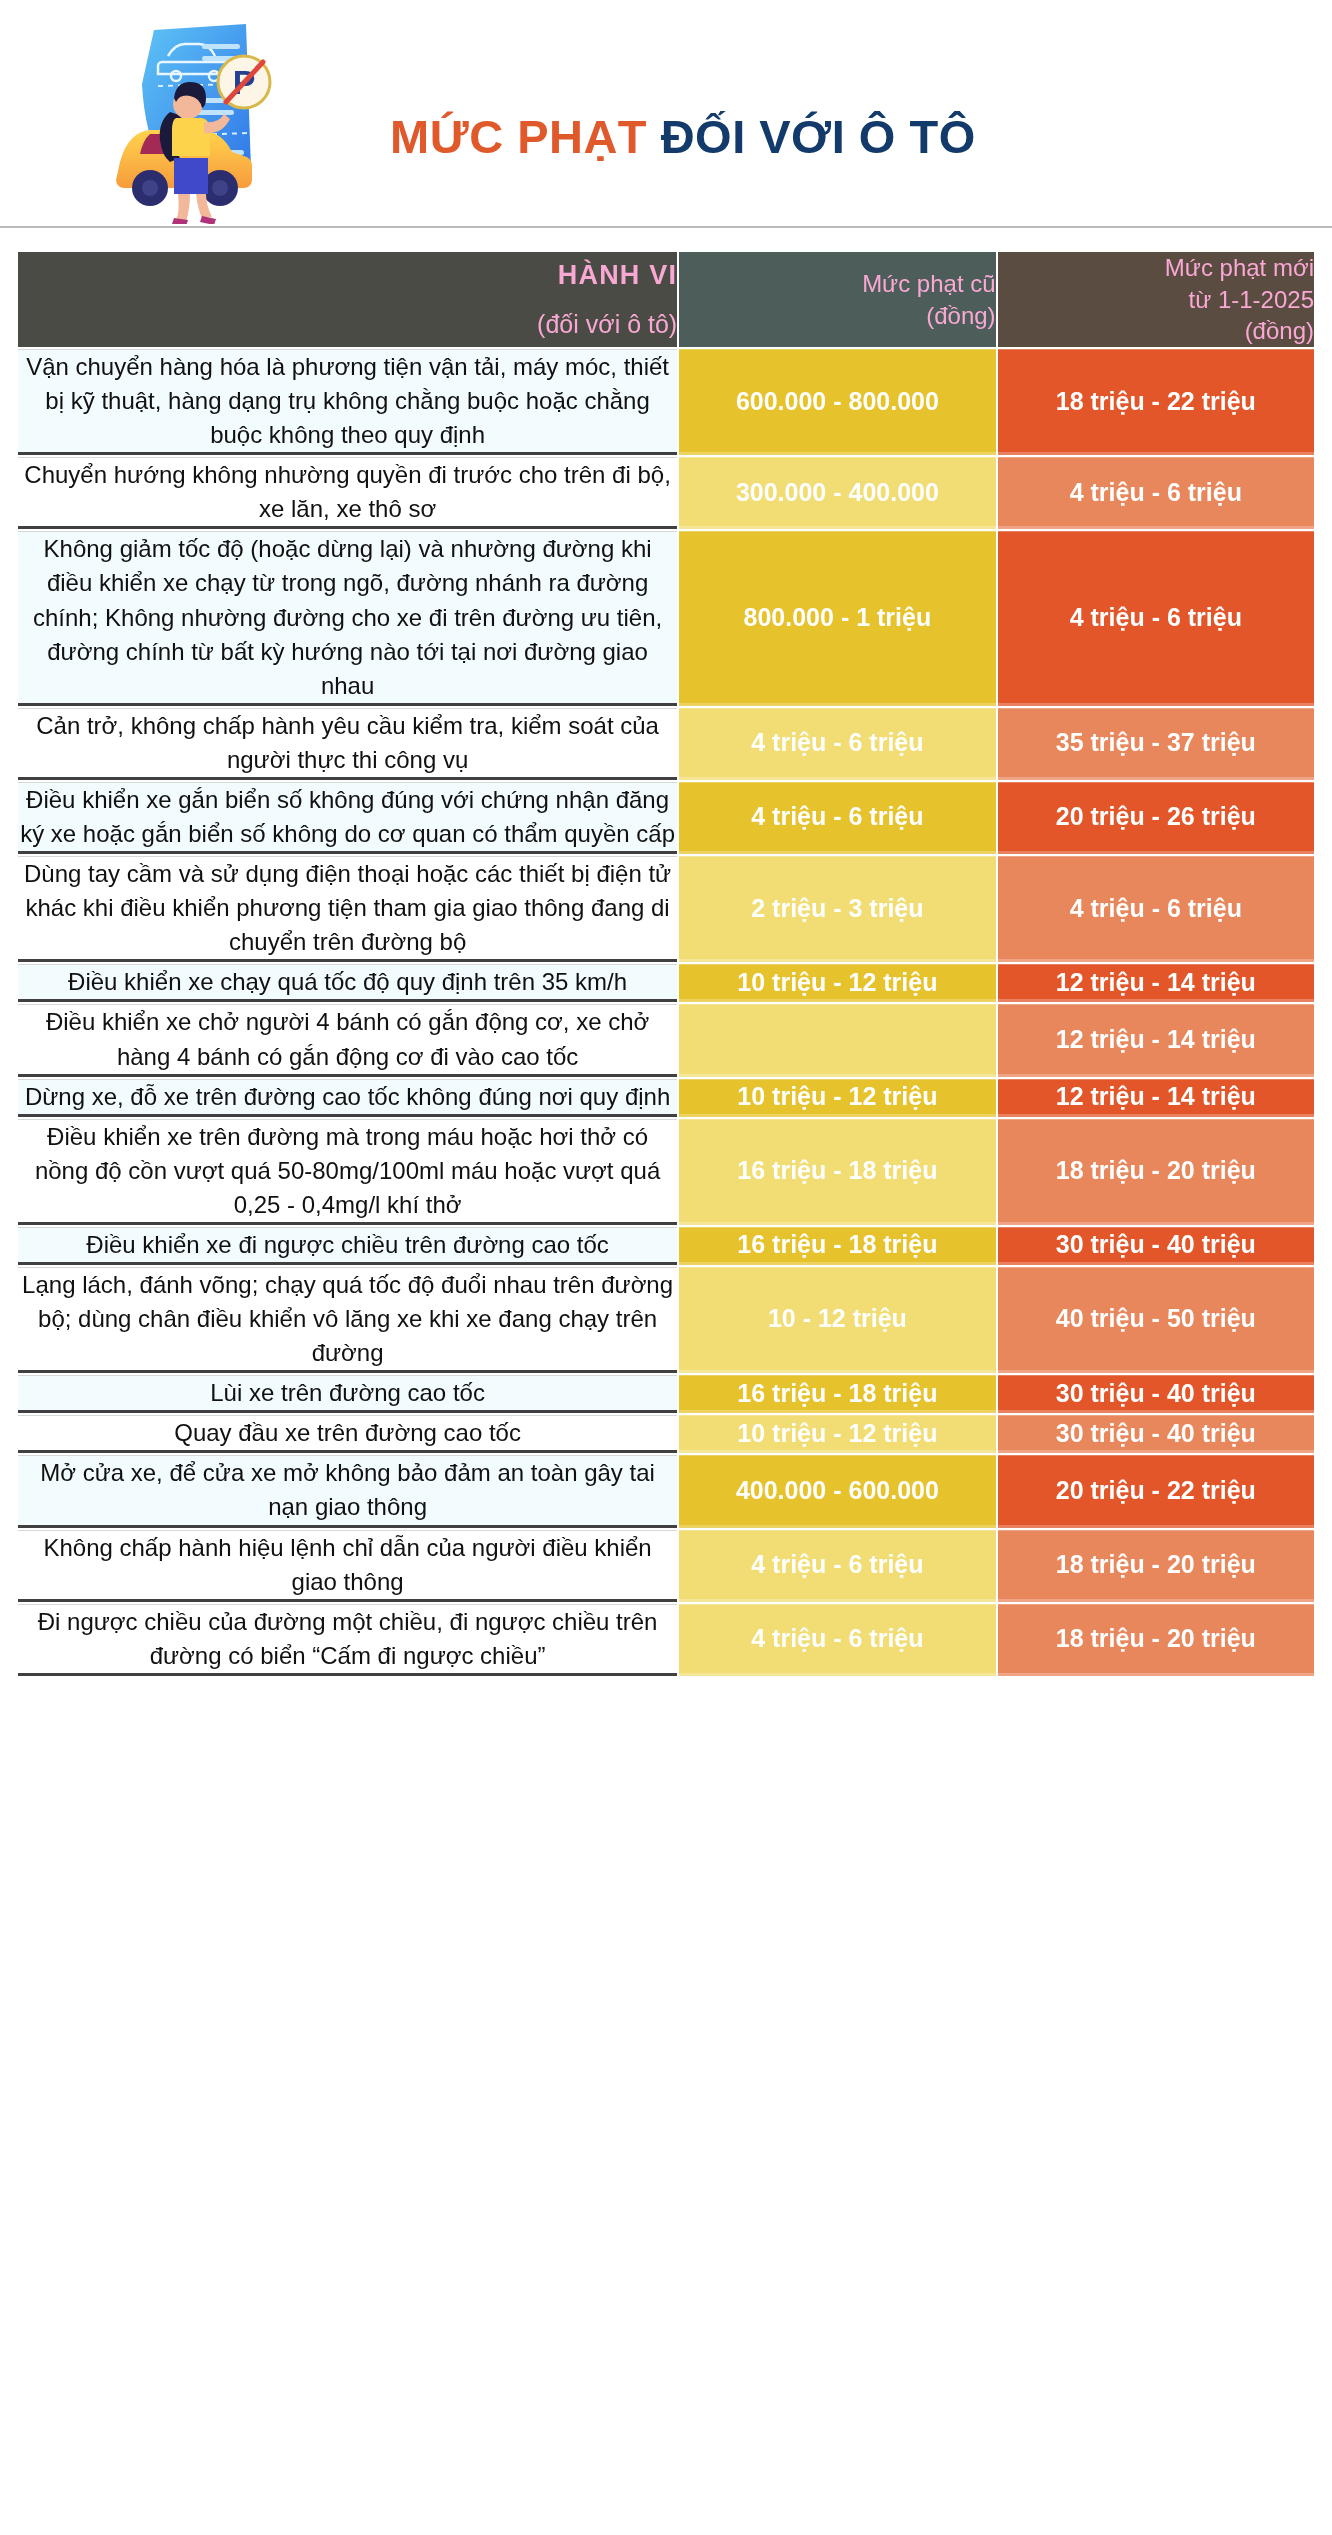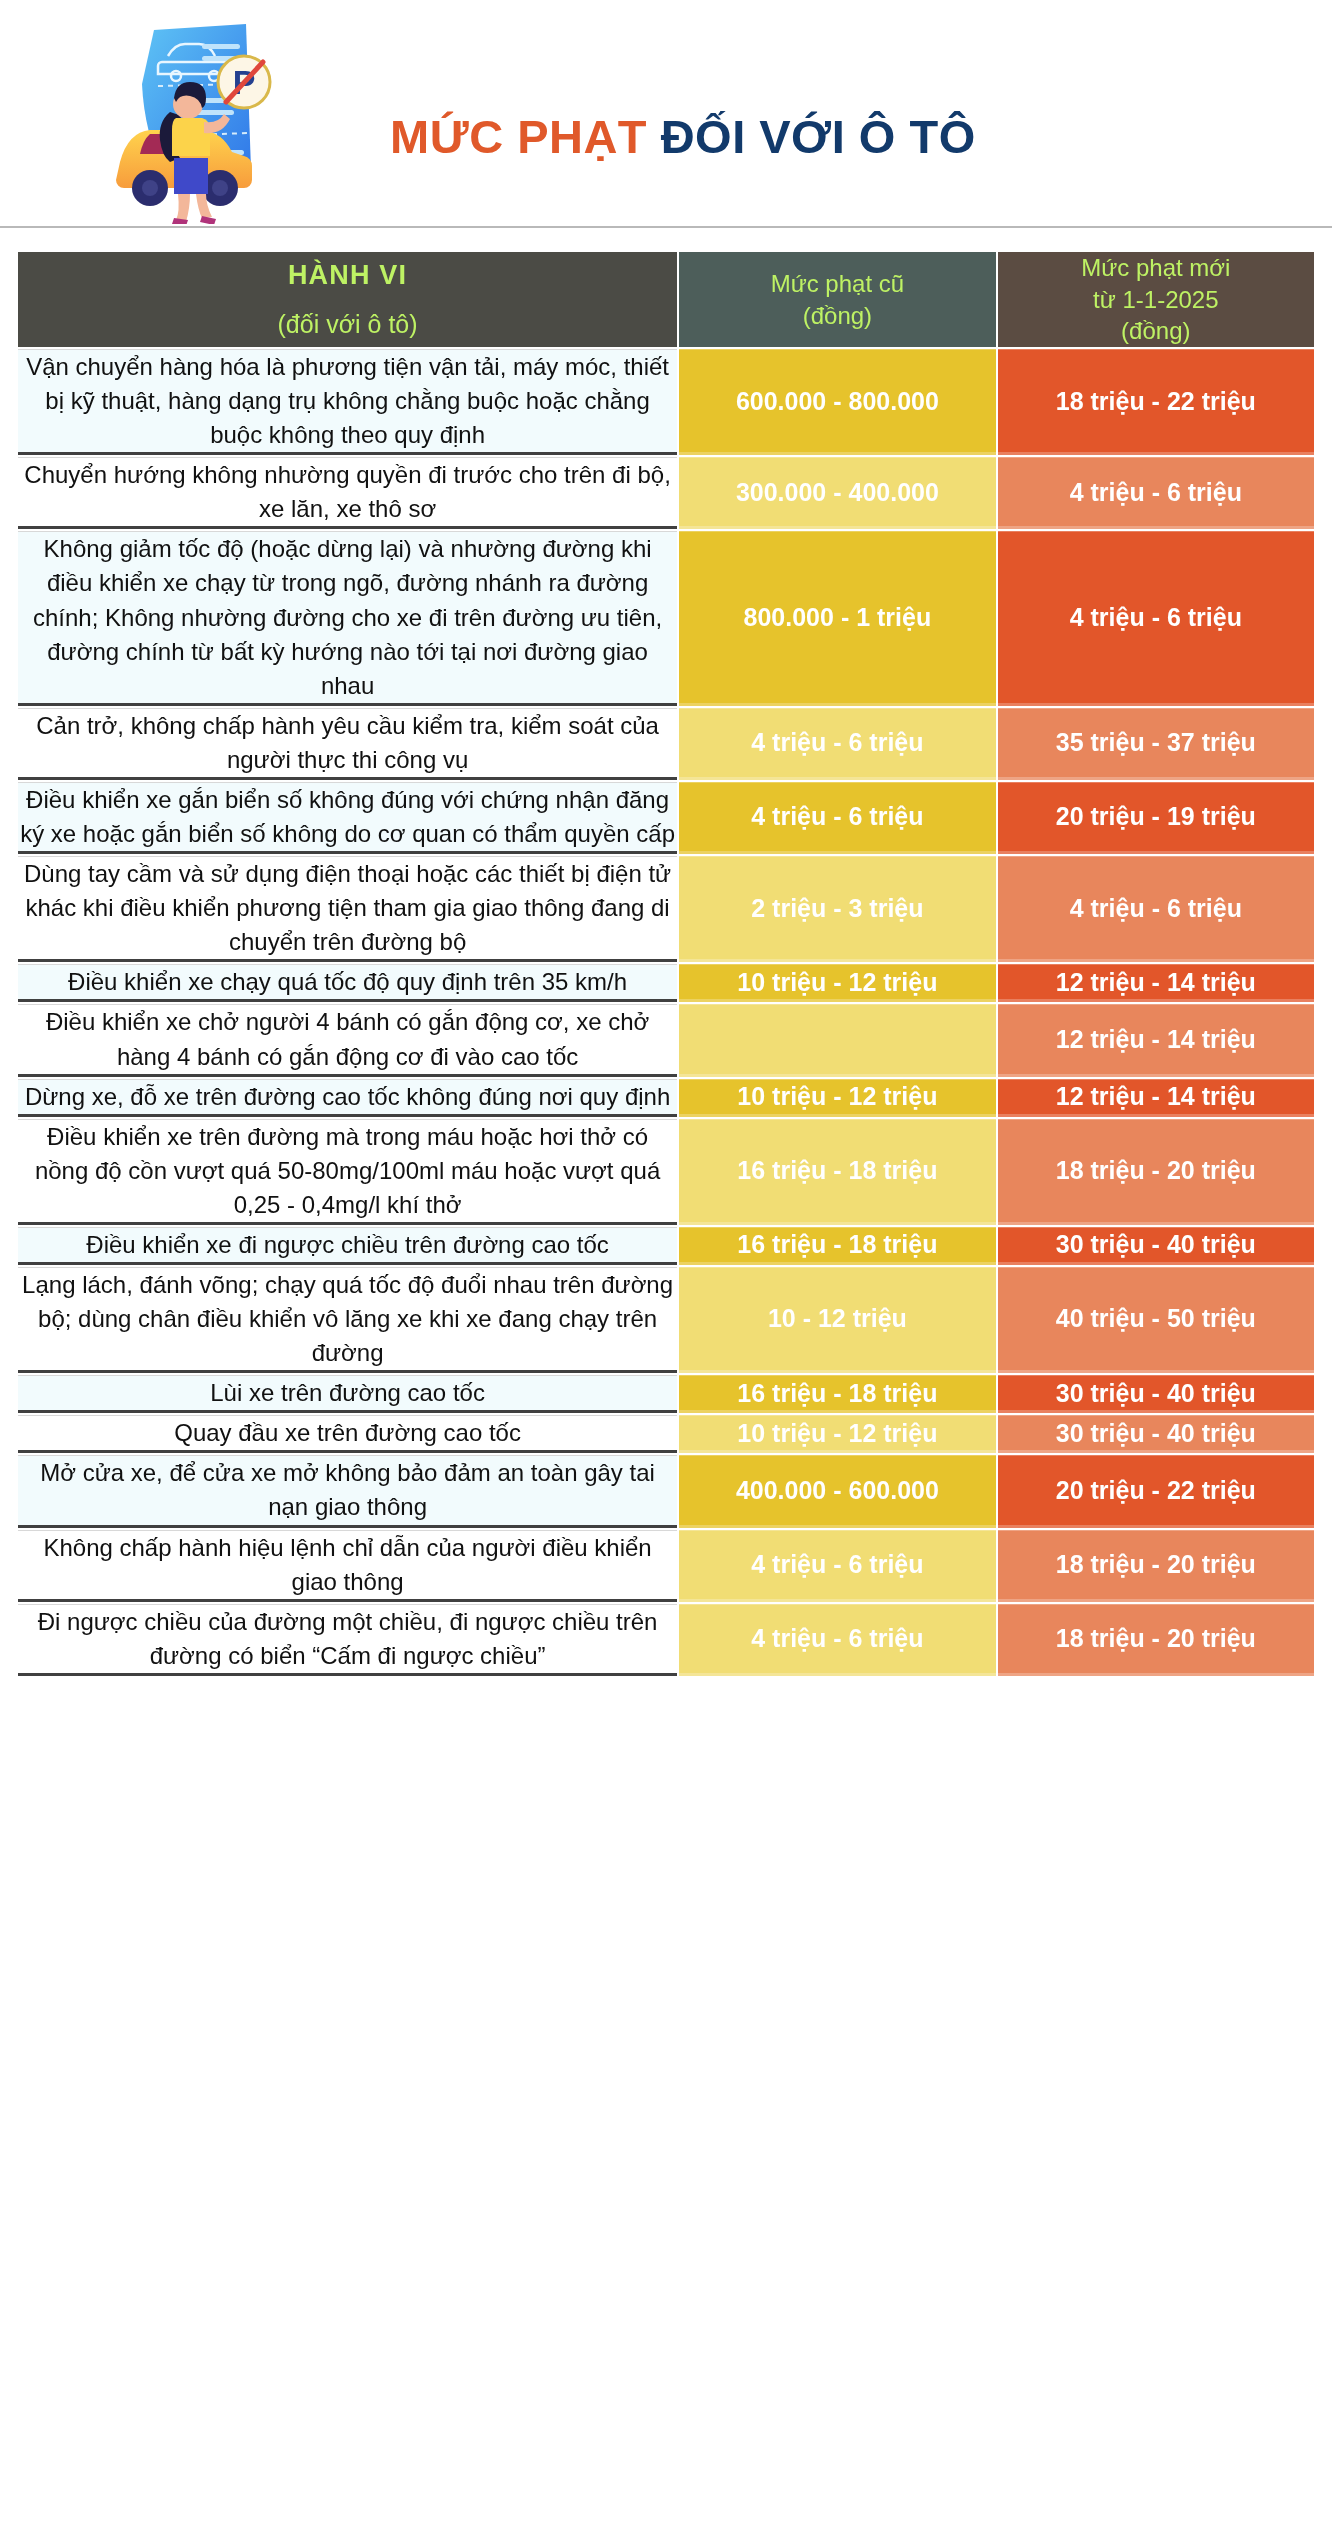--- a/index.html
+++ b/index.html
@@ -61,22 +61,22 @@
   table.fees th, table.fees td {
     padding: 0;
     vertical-align: middle;
   }
   col.c-act { width: 625px; }
   col.c-old { width: 300px; }
   col.c-new { width: 300px; }
 
   
   thead th {
-    color: #bef264;
-    text-align: center;
+    color: #f9a8d4;
+    text-align: right;
     padding: 22px 10px;
     line-height: 1.32;
   }
   th.h-act { background: #4b4b45; }
   th.h-old { background: #4d5e5a; }
   th.h-new { background: #5b4c42; }
   .h-act-main {
     display: block;
     font-size: 27px;
     font-weight: bold;
@@ -229,21 +229,21 @@
             <td class="val new">4 triệu - 6 triệu</td>
           </tr>
           <tr class="even">
             <td class="act">Cản trở, không chấp hành yêu cầu kiểm tra, kiểm soát của người thực thi công vụ</td>
             <td class="val old">4 triệu - 6 triệu</td>
             <td class="val new">35 triệu - 37 triệu</td>
           </tr>
           <tr class="odd">
             <td class="act">Điều khiển xe gắn biển số không đúng với chứng nhận đăng ký xe hoặc gắn biển số không do cơ quan có thẩm quyền cấp</td>
             <td class="val old">4 triệu - 6 triệu</td>
-            <td class="val new">20 triệu - 19 triệu</td>
+            <td class="val new">20 triệu - 26 triệu</td>
           </tr>
           <tr class="even">
             <td class="act">Dùng tay cầm và sử dụng điện thoại hoặc các thiết bị điện tử khác khi điều khiển phương tiện tham gia giao thông đang di chuyển trên đường bộ</td>
             <td class="val old">2 triệu - 3 triệu</td>
             <td class="val new">4 triệu - 6 triệu</td>
           </tr>
           <tr class="odd">
             <td class="act">Điều khiển xe chạy quá tốc độ quy định trên 35 km/h</td>
             <td class="val old">10 triệu - 12 triệu</td>
             <td class="val new">12 triệu - 14 triệu</td>

